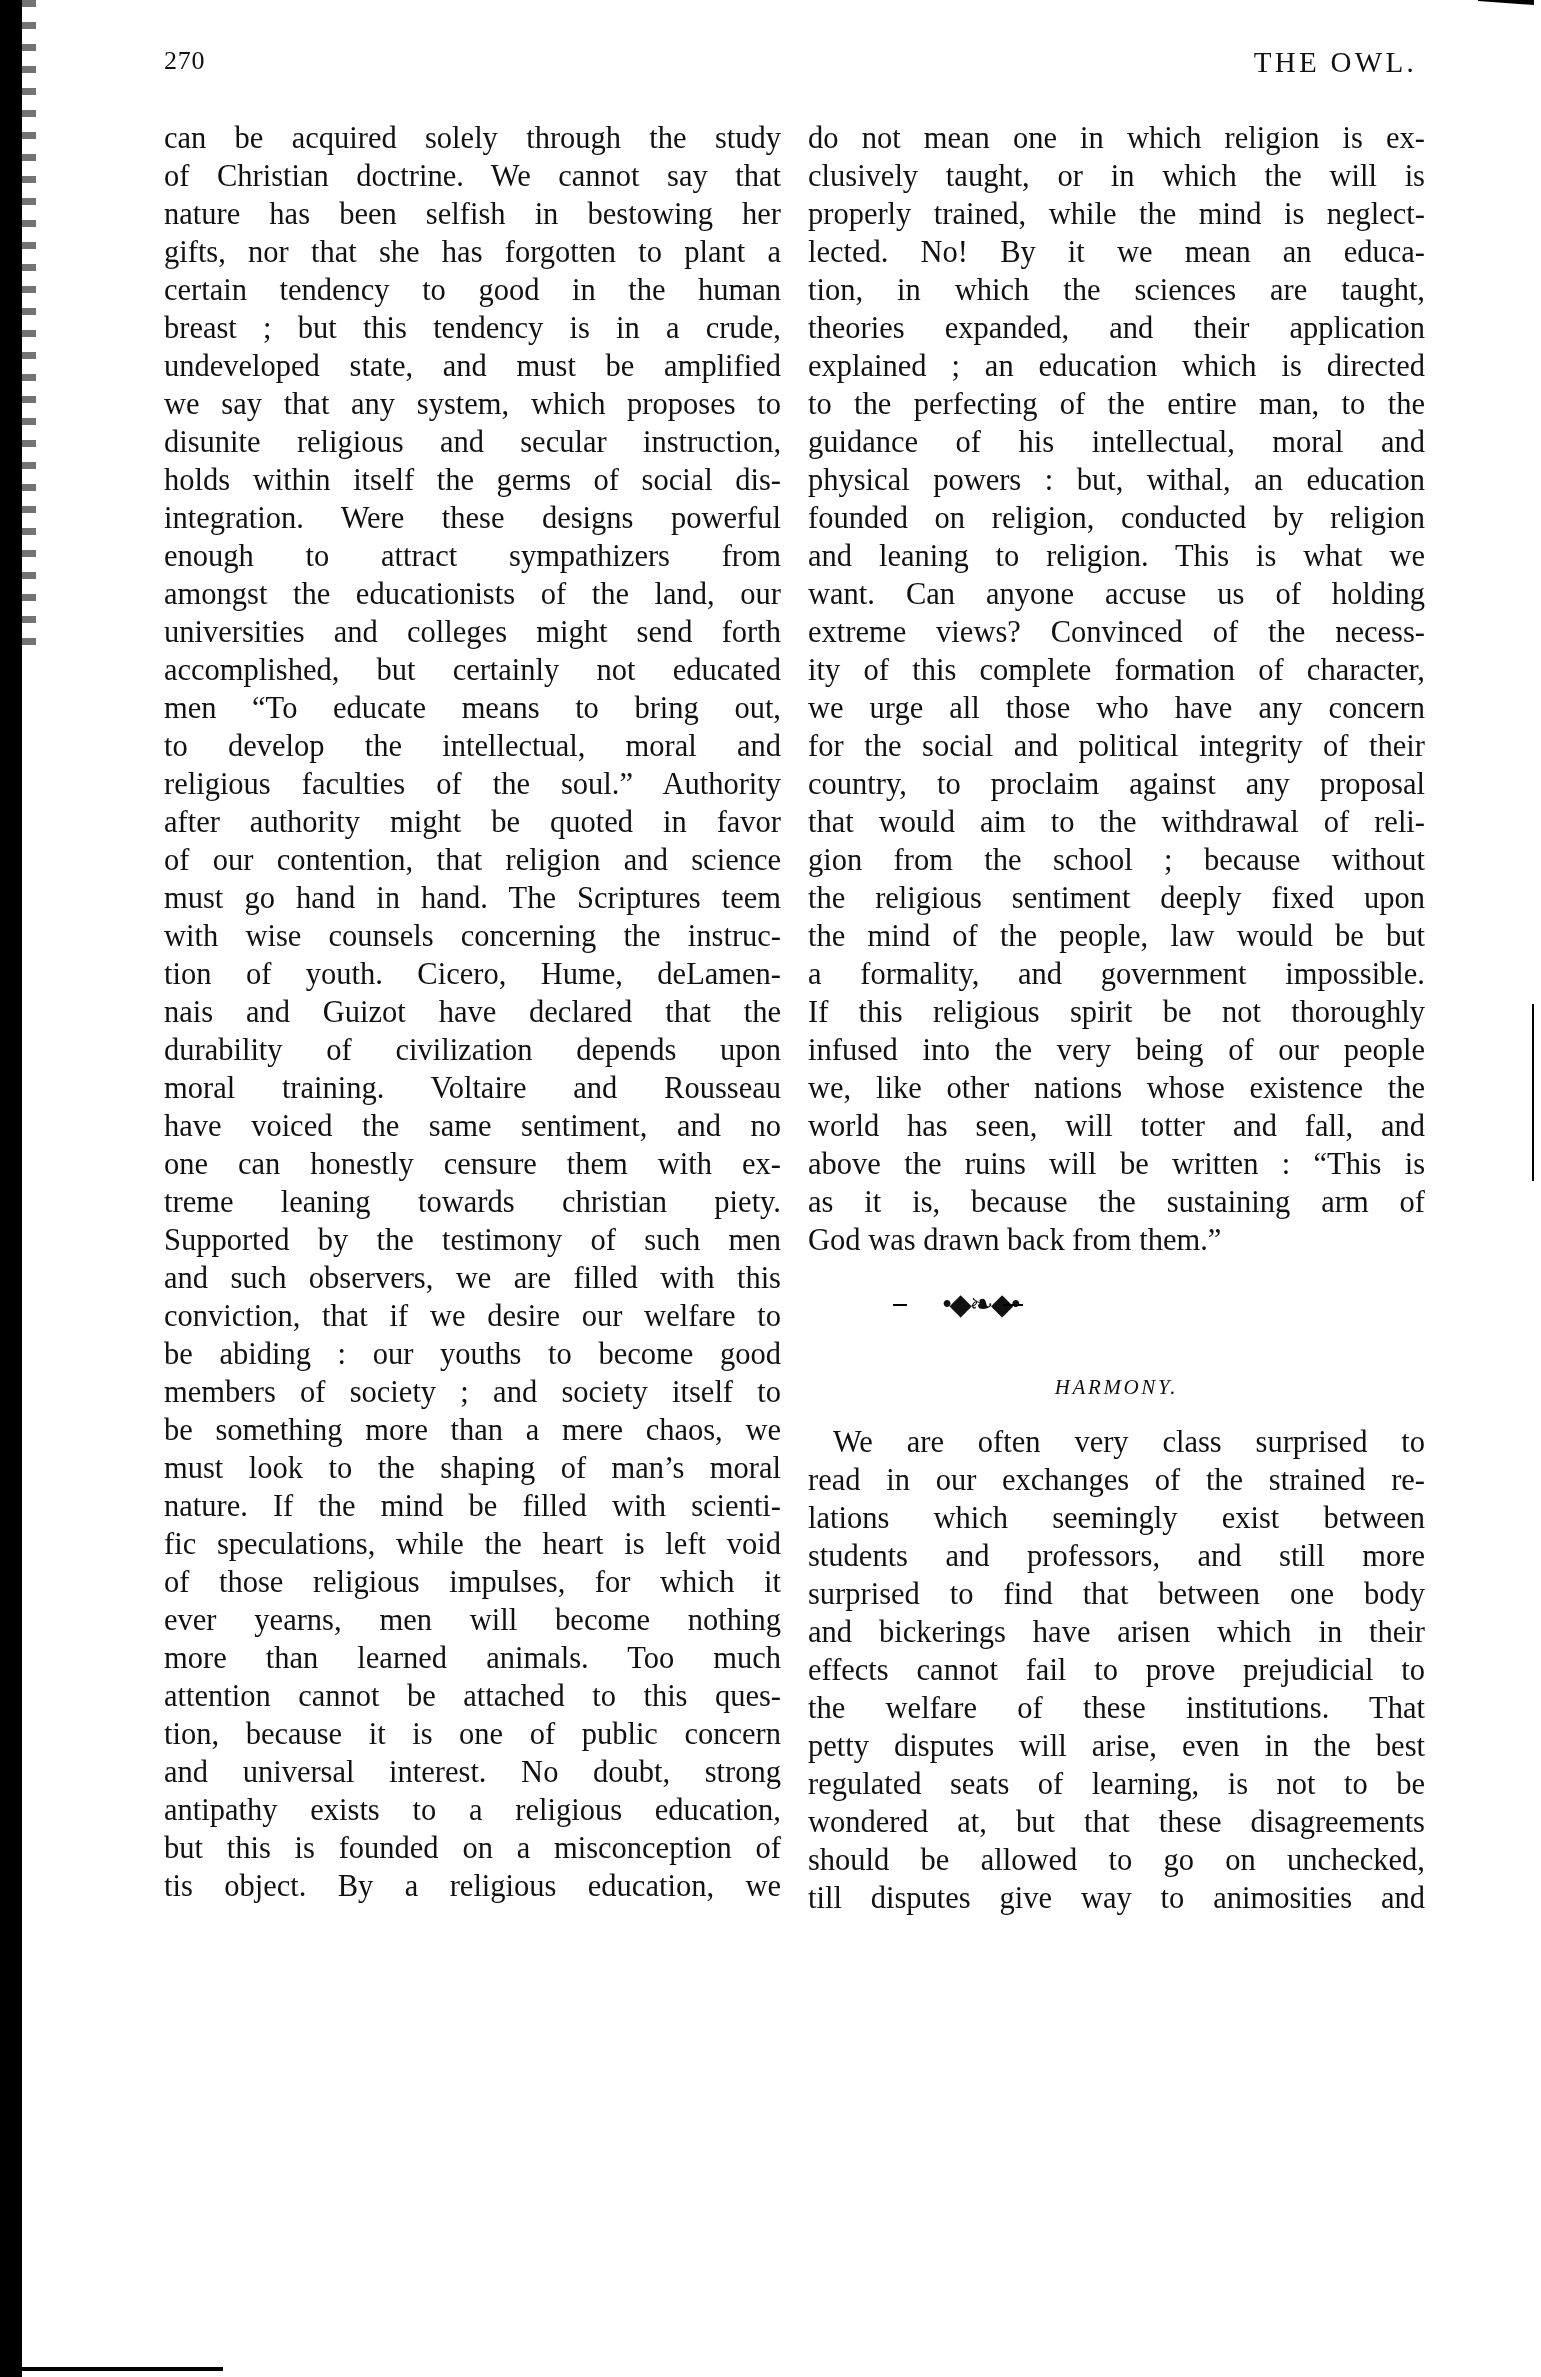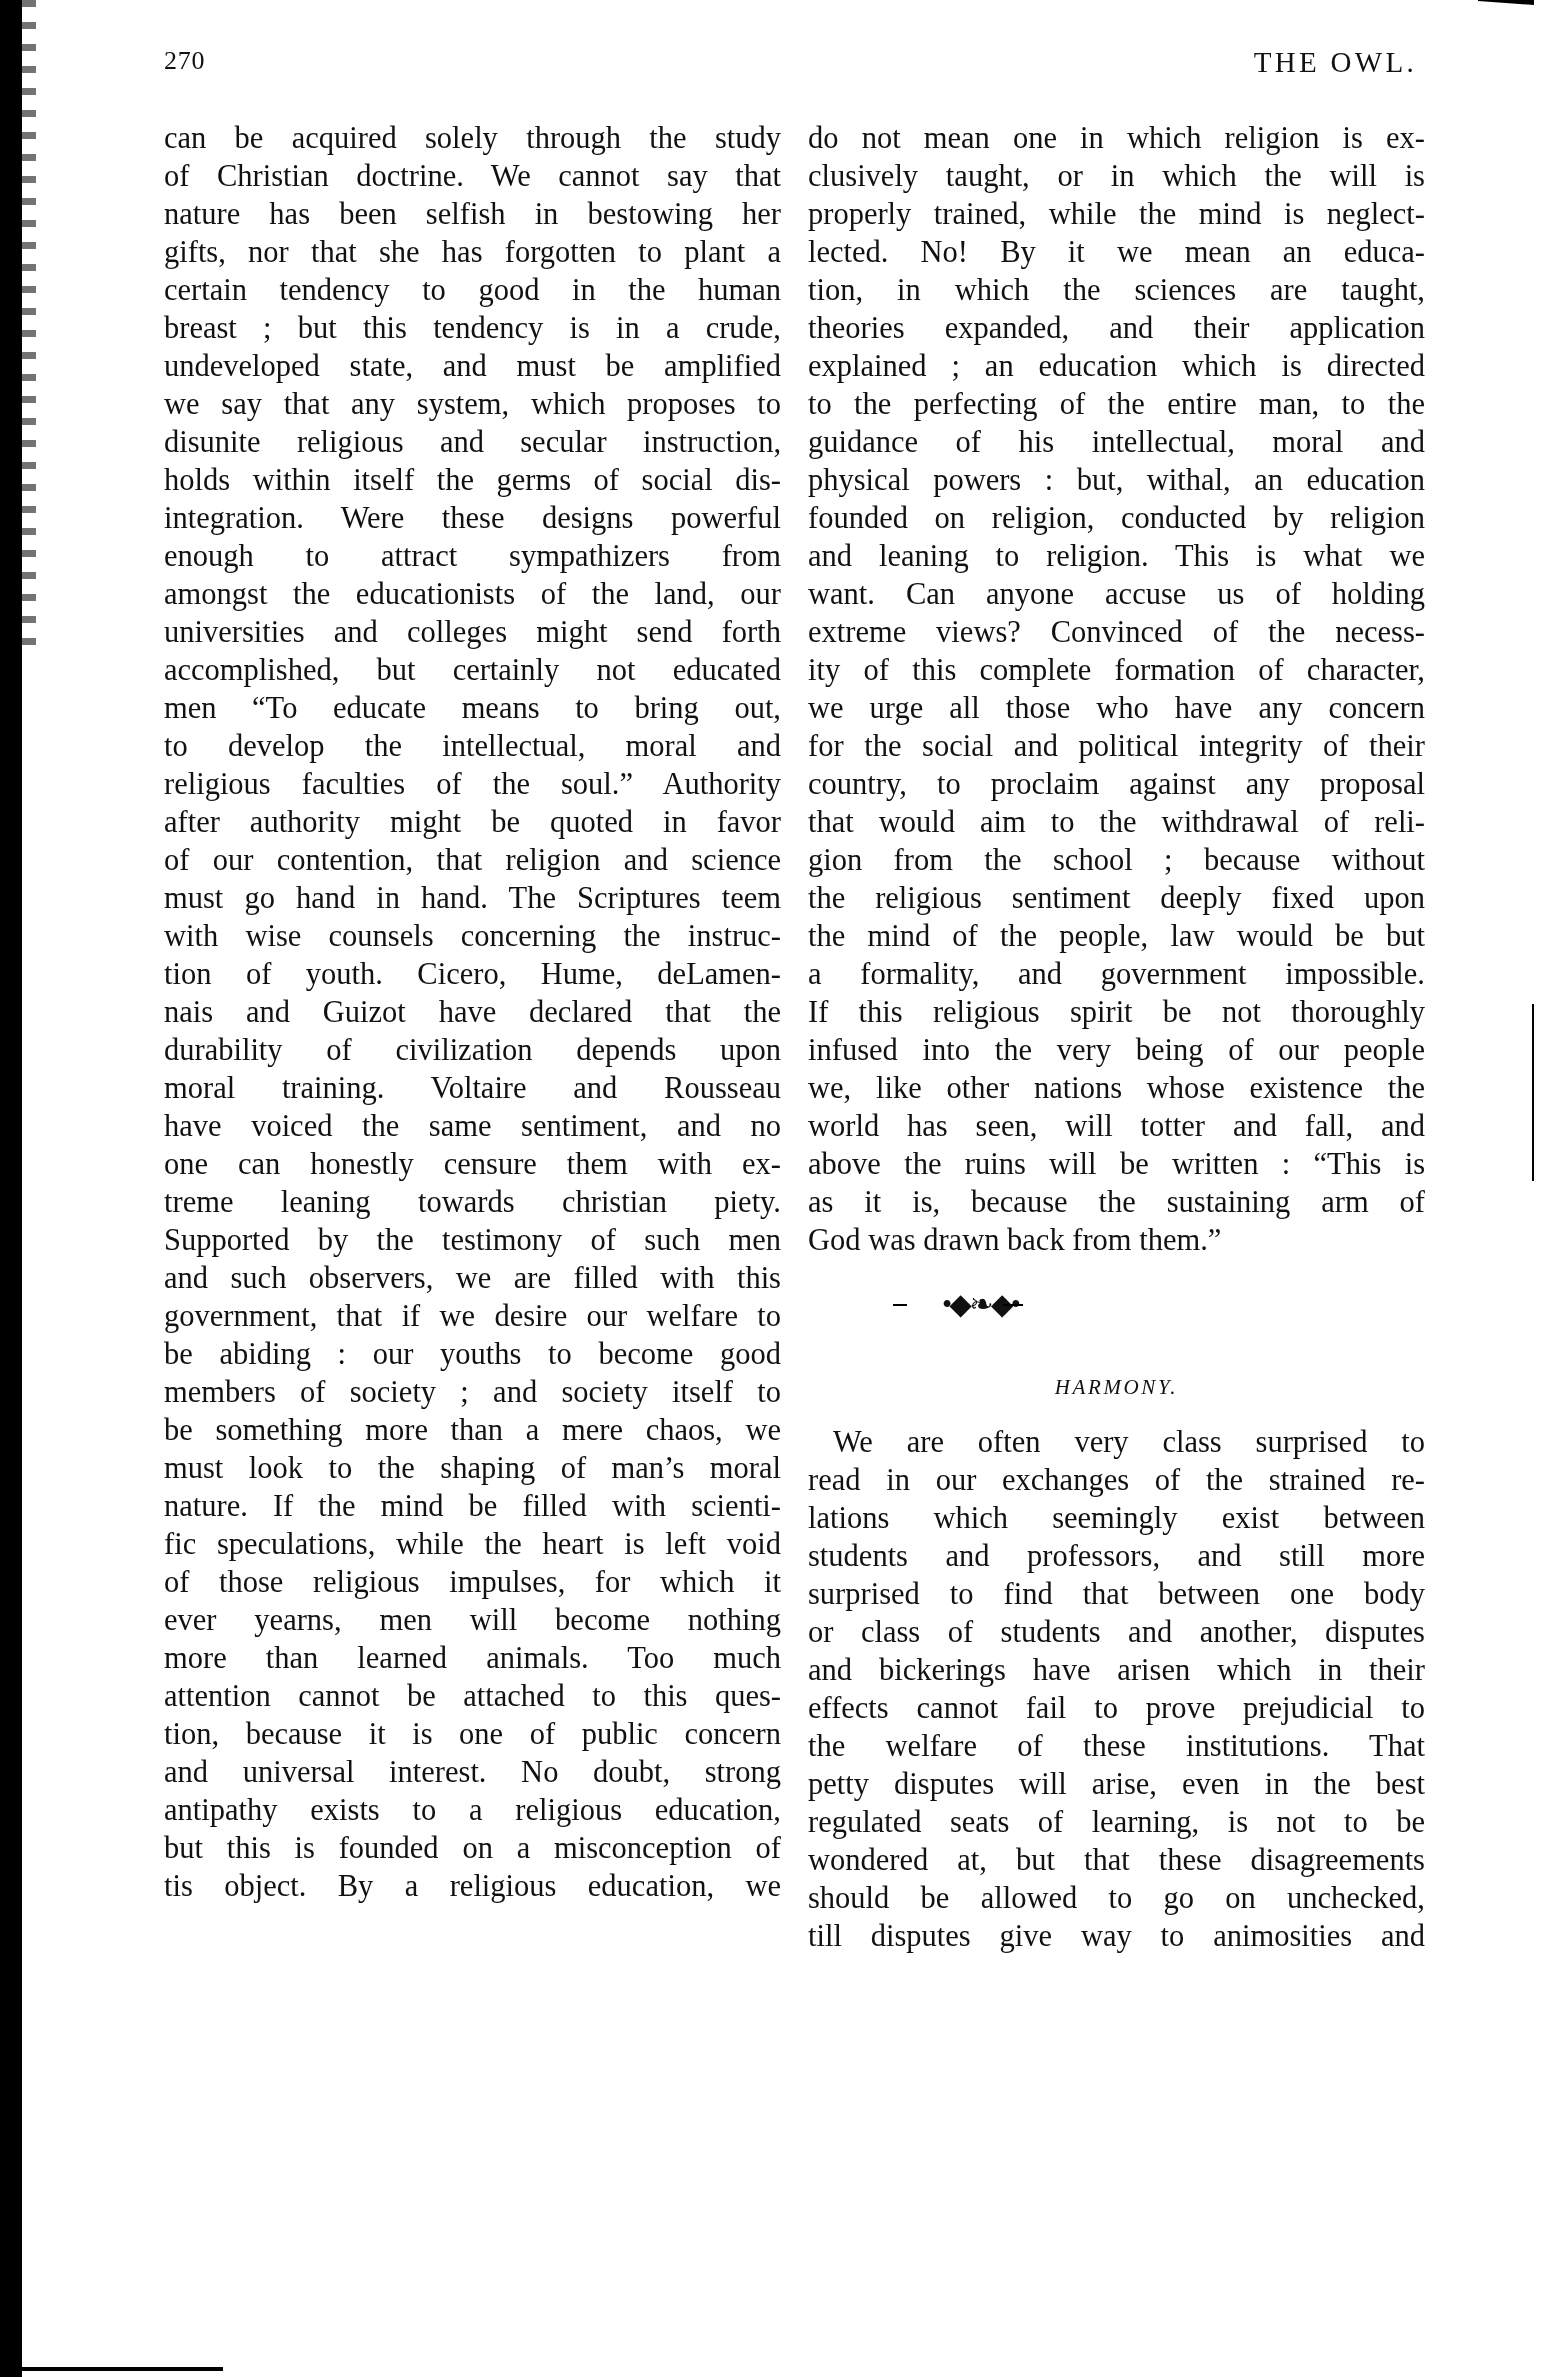--- a/index.html
+++ b/index.html
@@ -68,21 +68,21 @@
     <span class="line">with wise counsels concerning the instruc-</span>
     <span class="line">tion of youth. Cicero, Hume, deLamen-</span>
     <span class="line">nais and Guizot have declared that the</span>
     <span class="line">durability of civilization depends upon</span>
     <span class="line">moral training. Voltaire and Rousseau</span>
     <span class="line">have voiced the same sentiment, and no</span>
     <span class="line">one can honestly censure them with ex-</span>
     <span class="line">treme leaning towards christian piety.</span>
     <span class="line">Supported by the testimony of such men</span>
     <span class="line">and such observers, we are filled with this</span>
-    <span class="line">government, that if we desire our welfare to</span>
+    <span class="line">conviction, that if we desire our welfare to</span>
     <span class="line">be abiding : our youths to become good</span>
     <span class="line">members of society ; and society itself to</span>
     <span class="line">be something more than a mere chaos, we</span>
     <span class="line">must look to the shaping of man’s moral</span>
     <span class="line">nature. If the mind be filled with scienti-</span>
     <span class="line">fic speculations, while the heart is left void</span>
     <span class="line">of those religious impulses, for which it</span>
     <span class="line">ever yearns, men will become nothing</span>
     <span class="line">more than learned animals. Too much</span>
     <span class="line">attention cannot be attached to this ques-</span>
@@ -131,21 +131,20 @@
     <span class="glyph">•◆❧◆•</span>
     <span class="dash-r"></span>
   </div>
   <div class="section-title">HARMONY.</div>
   <div id="right-a2">
       <span class="line indent">We are often very class surprised to</span>
       <span class="line">read in our exchanges of the strained re-</span>
       <span class="line">lations which seemingly exist between</span>
       <span class="line">students and professors, and still more</span>
       <span class="line">surprised to find that between one body</span>
-      <span class="line">or class of students and another, disputes</span>
       <span class="line">and bickerings have arisen which in their</span>
       <span class="line">effects cannot fail to prove prejudicial to</span>
       <span class="line">the welfare of these institutions. That</span>
       <span class="line">petty disputes will arise, even in the best</span>
       <span class="line">regulated seats of learning, is not to be</span>
       <span class="line">wondered at, but that these disagreements</span>
       <span class="line">should be allowed to go on unchecked,</span>
       <span class="line">till disputes give way to animosities and</span>
     </div>
 </div>

